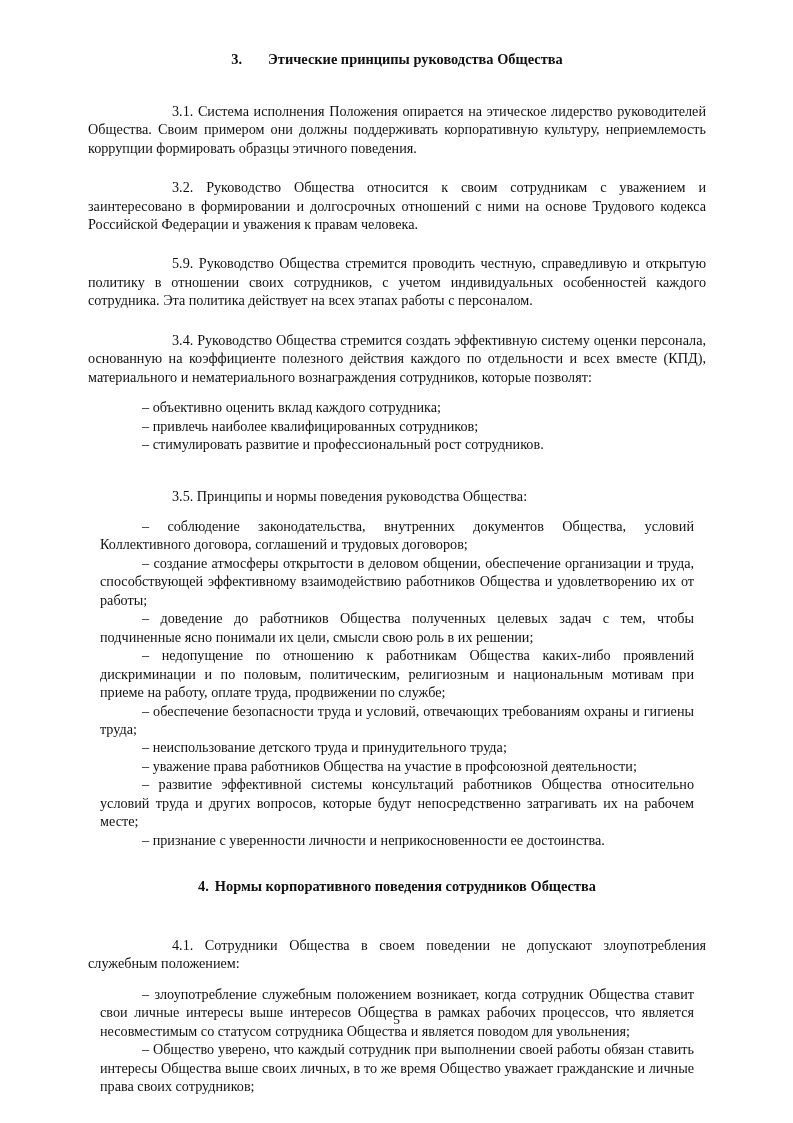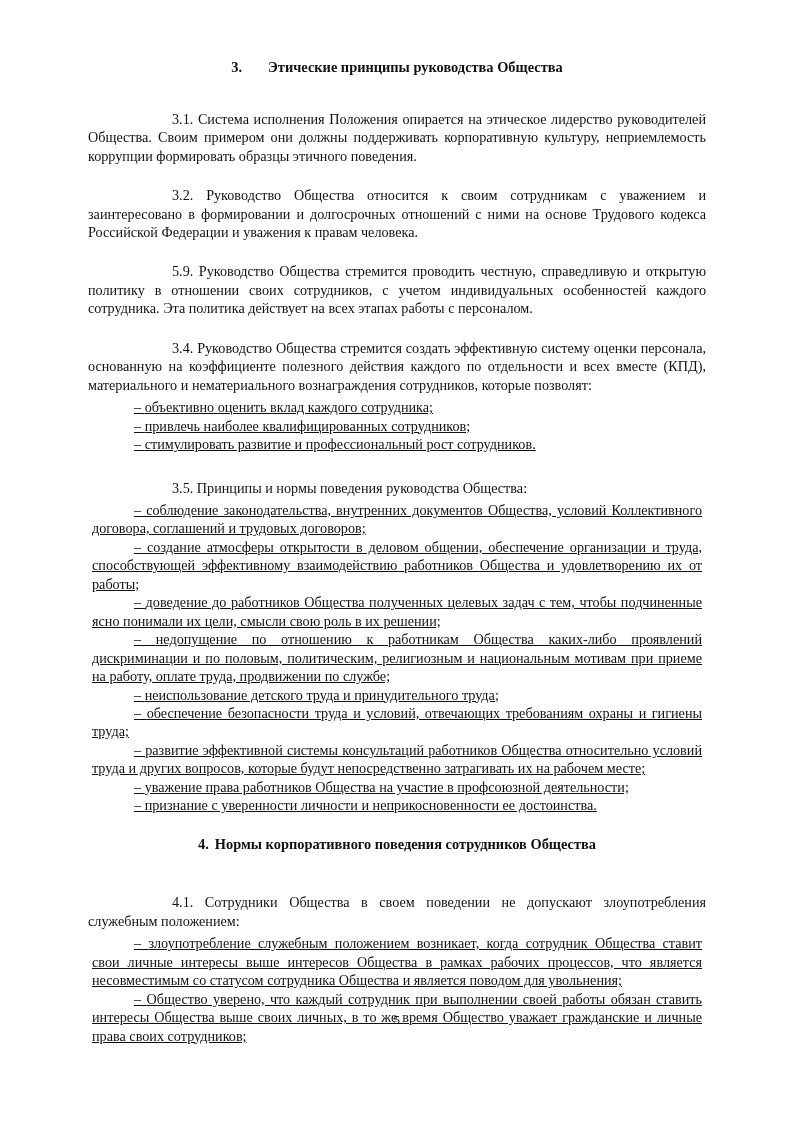--- a/index.html
+++ b/index.html
@@ -13,21 +13,21 @@
     height: 1123px;
     background: #ffffff;
     margin: 0 auto;
     font-family: "Liberation Serif", "DejaVu Serif", serif;
     color: #101010;
     overflow: hidden;
   }
   .content {
     position: absolute;
     left: 88px;
-    top: 58px;
+    top: 50px;
     width: 618px;
   }
   h2.section-heading {
     font-size: 14.4px;
     font-weight: bold;
     text-align: center;
     margin: 0 0 12px 0;
     line-height: 1.3;
   }
   h2.section-heading .num {
@@ -44,23 +44,22 @@
     text-align: justify;
     text-indent: 42px;
   }
   p.para .lead {
     display: inline-block;
     min-width: 34px;
     margin-top: 21px;
   }
   ul.dashlist {
     list-style: none;
-    margin: 4px;
+    margin: 12px;
     padding: 0;
-    text-decoration: underline;
   }
   ul.dashlist li {
     font-size: 14.2px;
     line-height: 1.30;
     text-align: justify;
     text-indent: 42px;
     margin: 0;
   }
   ul.dashlist li::before {
     content: "\2013\00a0";
@@ -116,24 +115,24 @@
     <p class="para">
       <span class="lead">3.5.</span>
       <span>Принципы и нормы поведения руководства Общества:</span>
     </p>
 
     <ul class="dashlist">
       <li>соблюдение законодательства, внутренних документов Общества, условий Коллективного договора, соглашений и трудовых договоров;</li>
       <li>создание атмосферы открытости в деловом общении, обеспечение организации и труда, способствующей эффективному взаимодействию работников Общества и удовлетворению их от работы;</li>
       <li>доведение до работников Общества полученных целевых задач с тем, чтобы подчиненные ясно понимали их цели, смысли свою роль в их решении;</li>
       <li>недопущение по отношению к работникам Общества каких-либо проявлений дискриминации и по половым, политическим, религиозным и национальным мотивам при приеме на работу, оплате труда, продвижении по службе;</li>
+      <li>обеспечение безопасности труда и условий, отвечающих требованиям охраны и гигиены труда;</li>
       <li>неиспользование детского труда и принудительного труда;</li>
-      <li>обеспечение безопасности труда и условий, отвечающих требованиям охраны и гигиены труда;</li>
+      <li>уважение права работников Общества на участие в профсоюзной деятельности;</li>
       <li>развитие эффективной системы консультаций работников Общества относительно условий труда и других вопросов, которые будут непосредственно затрагивать их на рабочем месте;</li>
-      <li>уважение права работников Общества на участие в профсоюзной деятельности;</li>
       <li>признание с уверенности личности и неприкосновенности ее достоинства.</li>
     </ul>
 
     <div class="spacer-md"></div>
 
     <h2 class="section-heading tight">
       <span class="num">4.</span><span>Нормы корпоративного поведения сотрудников Общества</span>
     </h2>
 
     <div class="spacer-sm"></div>

